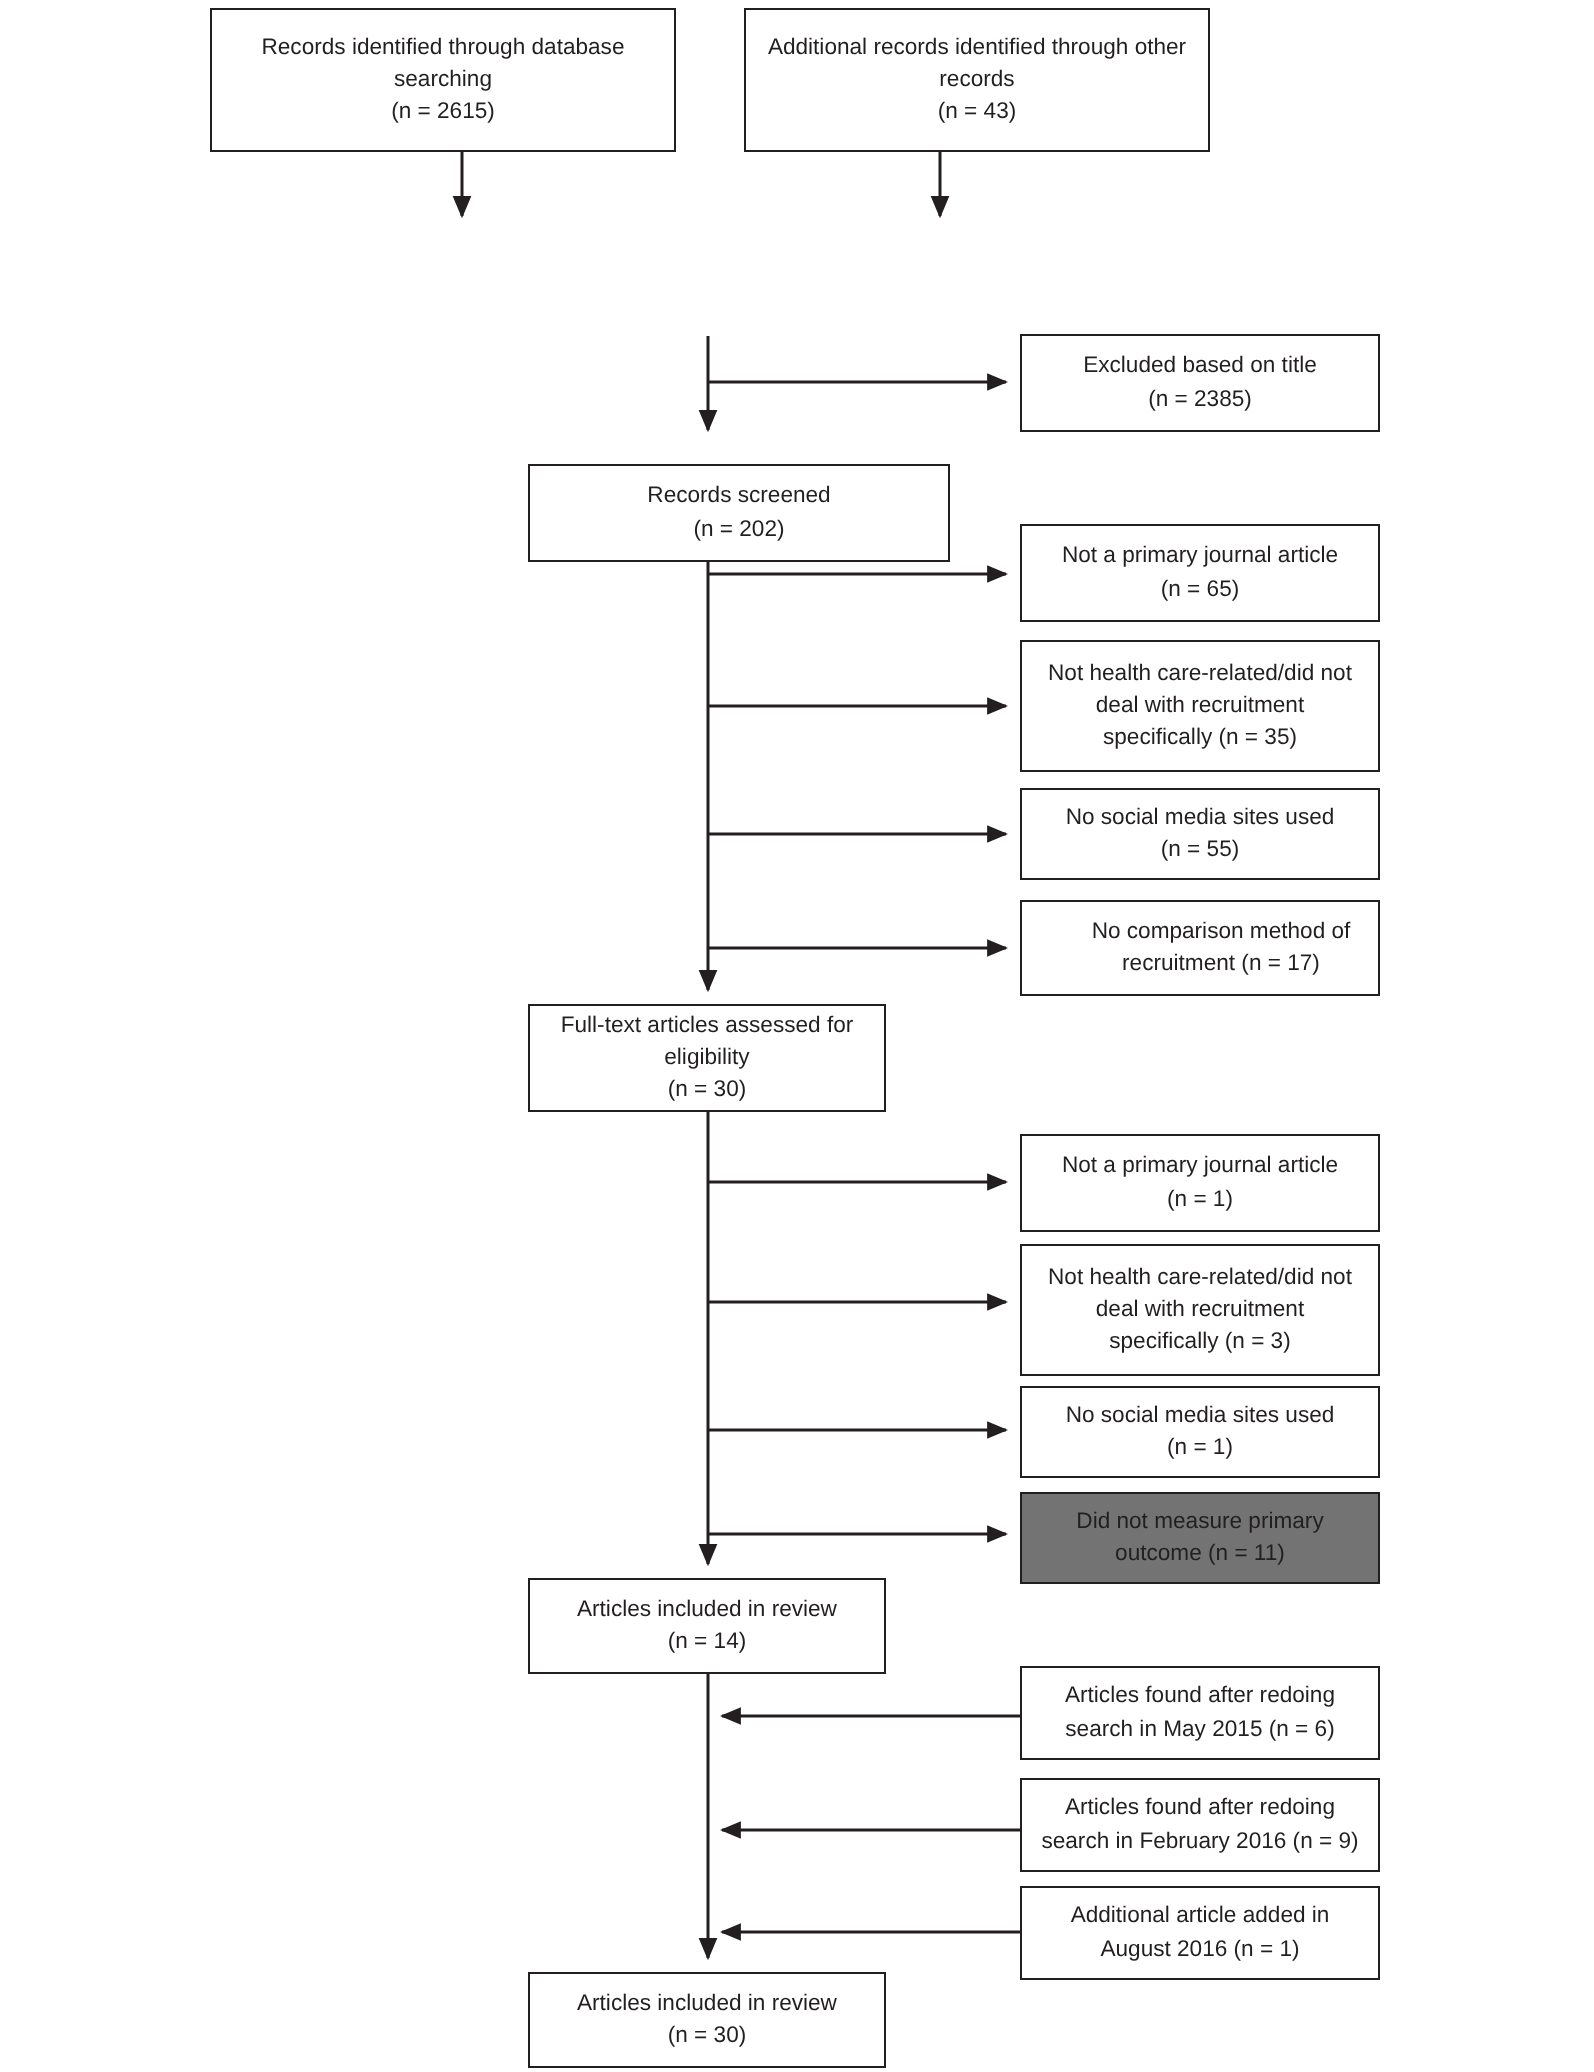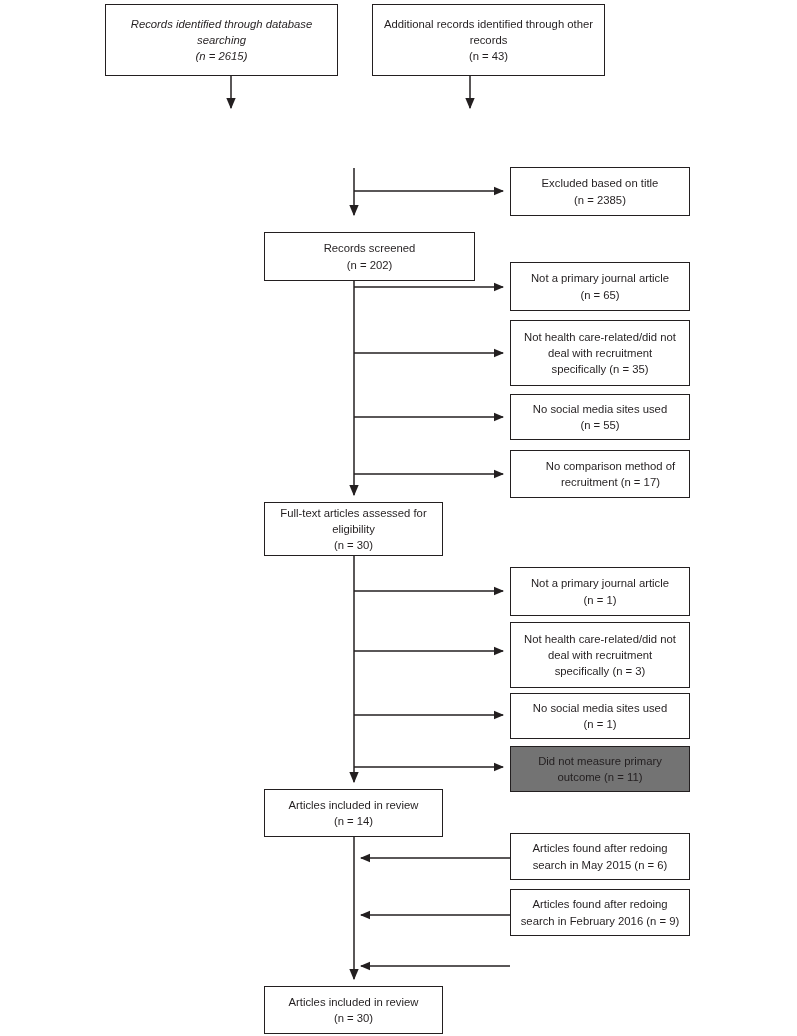--- a/index.html
+++ b/index.html
@@ -85,21 +85,21 @@
       <path d="M 354 767 L 503 767" marker-end="url(#arrow-right)"></path>
 
       <path d="M 354 837 L 354 979" marker-end="url(#arrow-down)"></path>
 
       <path d="M 510 858 L 361 858" marker-end="url(#arrow-left)"></path>
       <path d="M 510 915 L 361 915" marker-end="url(#arrow-left)"></path>
       <path d="M 510 966 L 361 966" marker-end="url(#arrow-left)"></path>
     </g>
   </svg>
 
-  <div class="node" style="left: 105px; top: 4px; width: 233px; height: 72px; background: rgb(255, 255, 255); border-color: rgb(35, 31, 32); color: rgb(35, 31, 32); font-style: italic;">
+  <div class="node" style="left: 105px; top: 4px; width: 233px; height: 72px; background: rgb(255, 255, 255); border-color: rgb(35, 31, 32); color: rgb(35, 31, 32);">
     <span class="line">Records identified through database</span>
     <span class="line">searching</span>
     <span class="line">(n = 2615)</span>
   </div>
 
   <div class="node" style="left: 372px; top: 4px; width: 233px; height: 72px; background: rgb(255, 255, 255); border-color: rgb(35, 31, 32); color: rgb(35, 31, 32);">
     <span class="line">Additional records identified through other</span>
     <span class="line">records</span>
     <span class="line">(n = 43)</span>
   </div>
@@ -171,19 +171,23 @@
   <div class="node" style="left: 510px; top: 833px; width: 180px; height: 47px; background: rgb(255, 255, 255); border-color: rgb(35, 31, 32); color: rgb(35, 31, 32);">
     <span class="line">Articles found after redoing</span>
     <span class="line">search in May 2015 (n = 6)</span>
   </div>
 
   <div class="node" style="left: 510px; top: 889px; width: 180px; height: 47px; background: rgb(255, 255, 255); border-color: rgb(35, 31, 32); color: rgb(35, 31, 32);">
     <span class="line">Articles found after redoing</span>
     <span class="line">search in February 2016 (n = 9)</span>
   </div>
 
+  <div class="node" style="left: 510px; top: 943px; width: 180px; height: 47px; background: rgb(255, 255, 255); border-color: rgb(35, 31, 32); color: rgb(35, 31, 32);">
+    <span class="line">Additional article added in</span>
+    <span class="line">August 2016 (n = 1)</span>
+  </div>
 
   <div class="node" style="left: 264px; top: 986px; width: 179px; height: 48px; background: rgb(255, 255, 255); border-color: rgb(35, 31, 32); color: rgb(35, 31, 32);">
     <span class="line">Articles included in review</span>
     <span class="line">(n = 30)</span>
   </div>
 
 </div>
 
 </body></html>

